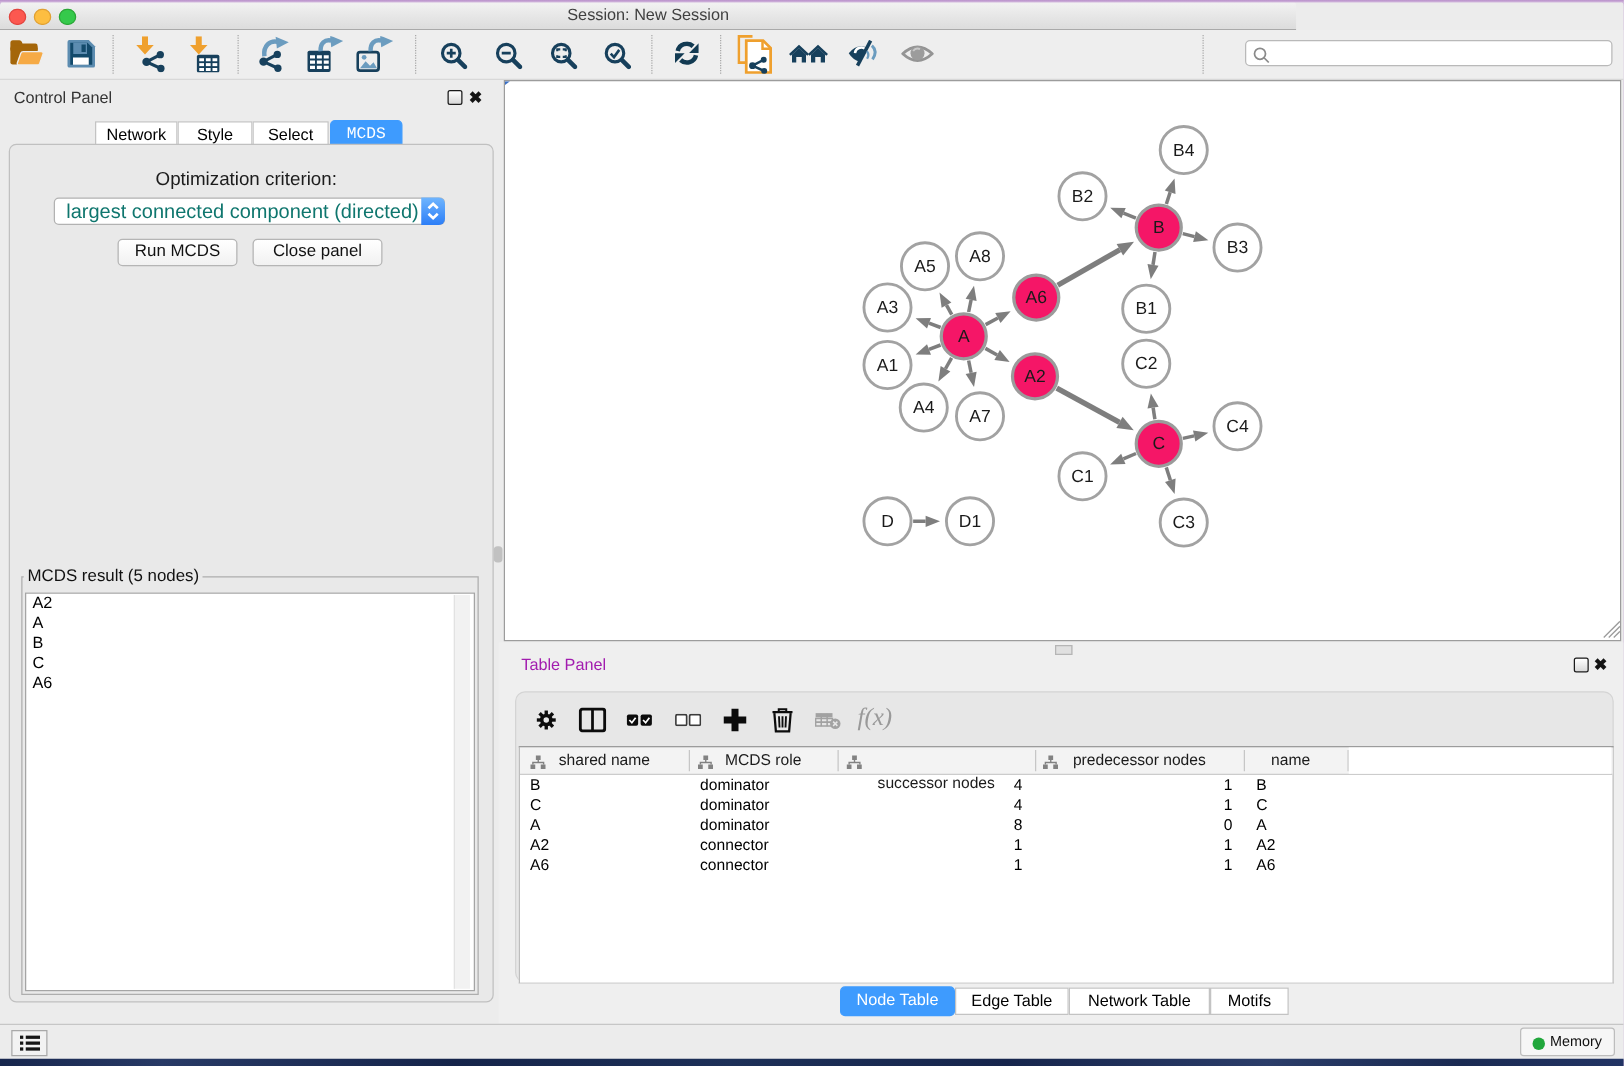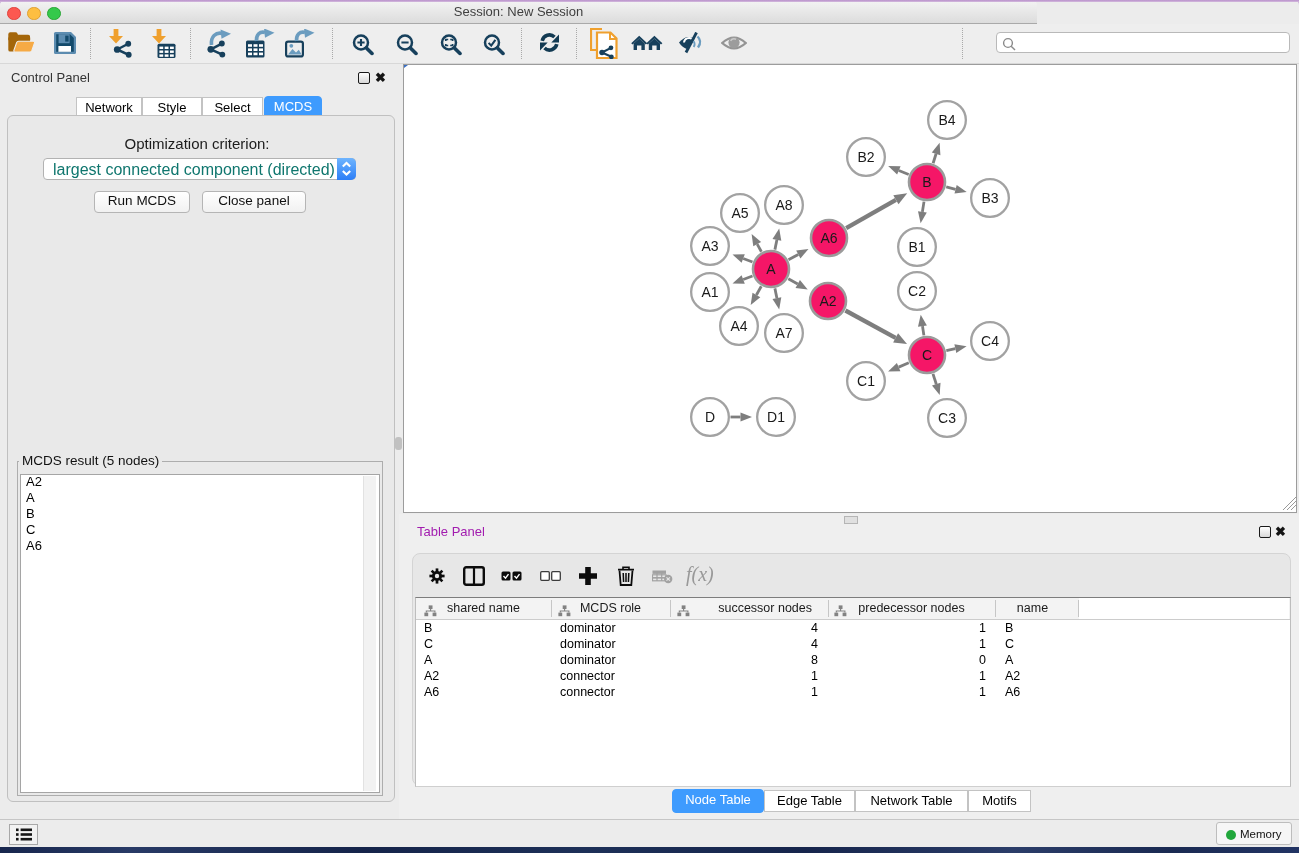--- a/index.html
+++ b/index.html
@@ -224,21 +224,21 @@
       </svg>
     </div>
 
   <div id="cp-title">Control Panel</div>
   <div class="sqbtn" style="left:358px;top:72px;"></div>
   <div class="xbtn" style="left:375px;top:70px;">✖</div>
   <div id="cp-tabs">
     <div class="tab" style="left:0px;width:64px;">Network</div>
     <div class="tab" style="left:66px;width:58px;">Style</div>
     <div class="tab" style="left:126px;width:59px;">Select</div>
-    <div class="tab sel" style="left:188px;width:56px;">MCDS</div>
+    <div class="tab sel" style="left:188px;width:56px;font-family:Liberation Mono, monospace;">MCDS</div>
   </div>
   <div id="cp-panel"></div>
   <div id="opt-label">Optimization criterion:</div>
   <div id="cp-select">
       <span>largest connected component (directed)</span>
     <div id="cp-step"><svg width="20" height="20" viewBox="0 0 20 20">
           <path d="M5.8 8.6 L9.5 5 13.2 8.6 M5.8 13 L9.5 16.6 13.2 13" fill="none" stroke="#fff" stroke-width="2.1" stroke-linejoin="miter"></path>
         </svg></div>
   </div>
   <div class="cbtn" style="left:94px;width:94px;">Run MCDS</div>
@@ -453,21 +453,21 @@
           <div style="position:absolute;left:418px;top:5px;"><svg width="13" height="12" viewBox="0 0 13 12">
               <g fill="#828282">
                 <rect x="4.7" y="0.4" width="3.8" height="3.6"></rect>
                 <rect x="0.4" y="7.6" width="3.8" height="3.6"></rect>
                 <rect x="8.6" y="7.6" width="3.8" height="3.6"></rect>
               </g>
               <path d="M6.6 4 v2 M2.3 7.6 v-1.6 h8.6 v1.6" fill="none" stroke="#828282" stroke-width="1.1"></path>
             </svg></div>
           <div class="hlabel" style="left:16px;width:103px;text-align:center;">shared name</div>
           <div class="hlabel" style="left:151px;width:87px;text-align:center;">MCDS role</div>
-          <div class="hlabel" style="left:270px;width:126px;text-align:right;">successor nodes</div>
+          <div class="hlabel" style="left:270px;width:126px;text-align:center;margin-top:18px;">successor nodes</div>
           <div class="hlabel" style="left:428px;width:135px;text-align:center;">predecessor nodes</div>
           <div class="hlabel" style="left:575px;width:83px;text-align:center;">name</div>
         </div>
       <div class="cell" style="left:8px;top:23px;">B</div>
         <div class="cell" style="left:144px;top:23px;">dominator</div>
         <div class="cell" style="left:254px;top:23px;width:148px;text-align:right;">4</div>
         <div class="cell" style="left:412px;top:23px;width:158px;text-align:right;">1</div>
         <div class="cell" style="left:589px;top:23px;">B</div>
         <div class="cell" style="left:8px;top:39px;">C</div>
         <div class="cell" style="left:144px;top:39px;">dominator</div>

